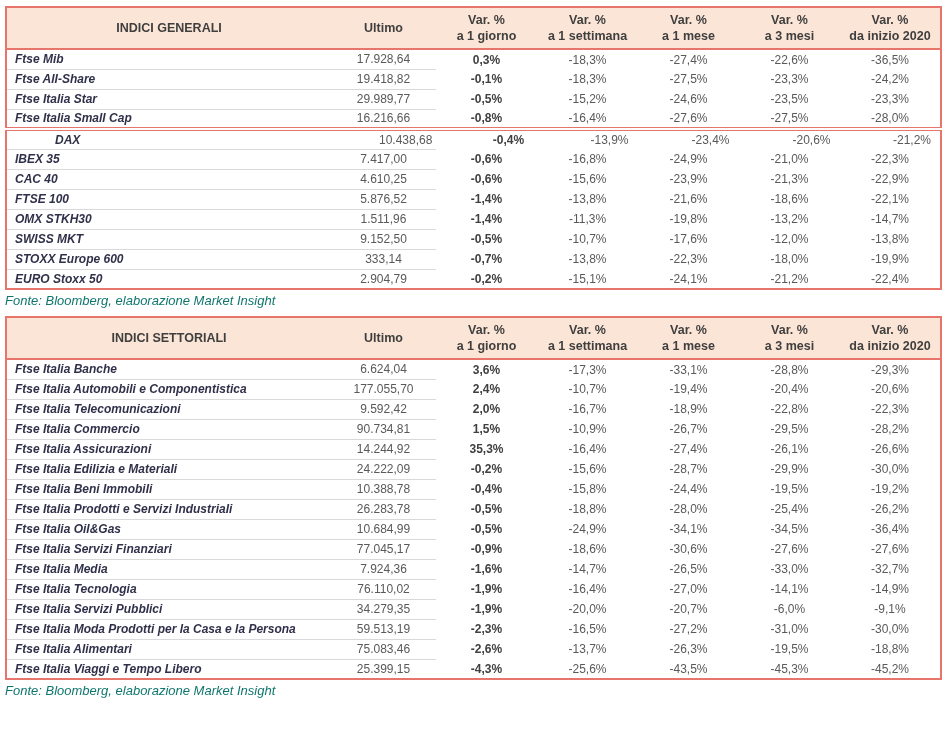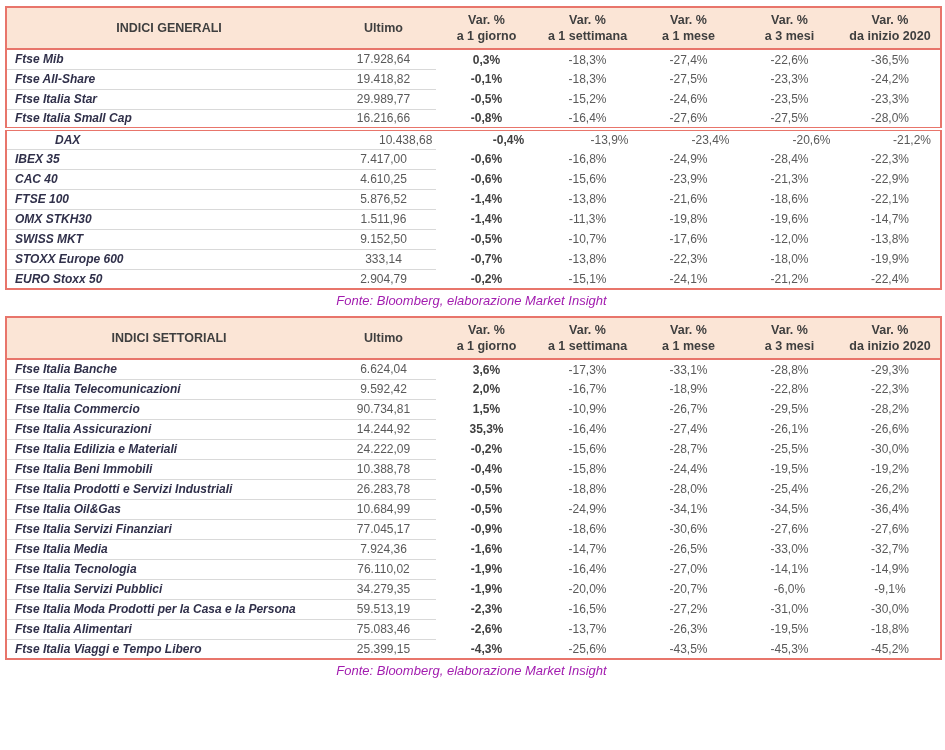--- a/index.html
+++ b/index.html
@@ -61,24 +61,24 @@
   tbody td.var.bold{
     font-weight:bold;
     color:var(--c-bold);
   }
   tbody tr.group-start td{
     border-top:4px double var(--c-border);
     padding-left:48px;
   }
   .fonte{
     width:935px;
-    text-align:center;
+    text-align:left;
     font-style:italic;
     font-size:13px;
-    color:#a21caf;
+    color:#0f766e;
     padding:3px 2px 8px 0;
   }
 </style>
 </head>
 <body>
 
 <div class="page">
 
   <div class="table-block">
     <table>
@@ -162,21 +162,21 @@
             <td class="var">-23,4%</td>
             <td class="var">-20,6%</td>
             <td class="var">-21,2%</td>
           </tr>
           <tr>
             <td class="name">IBEX 35</td>
             <td class="ultimo">7.417,00</td>
             <td class="var bold">-0,6%</td>
             <td class="var">-16,8%</td>
             <td class="var">-24,9%</td>
-            <td class="var">-28,4%</td>
+            <td class="var">-21,0%</td>
             <td class="var">-22,3%</td>
           </tr>
           <tr>
             <td class="name">CAC 40</td>
             <td class="ultimo">4.610,25</td>
             <td class="var bold">-0,6%</td>
             <td class="var">-15,6%</td>
             <td class="var">-23,9%</td>
             <td class="var">-21,3%</td>
             <td class="var">-22,9%</td>
@@ -189,21 +189,21 @@
             <td class="var">-21,6%</td>
             <td class="var">-18,6%</td>
             <td class="var">-22,1%</td>
           </tr>
           <tr>
             <td class="name">OMX STKH30</td>
             <td class="ultimo">1.511,96</td>
             <td class="var bold">-1,4%</td>
             <td class="var">-11,3%</td>
             <td class="var">-19,8%</td>
-            <td class="var">-19,6%</td>
+            <td class="var">-13,2%</td>
             <td class="var">-14,7%</td>
           </tr>
           <tr>
             <td class="name">SWISS MKT</td>
             <td class="ultimo">9.152,50</td>
             <td class="var bold">-0,5%</td>
             <td class="var">-10,7%</td>
             <td class="var">-17,6%</td>
             <td class="var">-12,0%</td>
             <td class="var">-13,8%</td>
@@ -272,20 +272,29 @@
           <tr>
             <td class="name">Ftse Italia Banche</td>
             <td class="ultimo">6.624,04</td>
             <td class="var bold">3,6%</td>
             <td class="var">-17,3%</td>
             <td class="var">-33,1%</td>
             <td class="var">-28,8%</td>
             <td class="var">-29,3%</td>
           </tr>
           <tr>
+            <td class="name">Ftse Italia Automobili e Componentistica</td>
+            <td class="ultimo">177.055,70</td>
+            <td class="var bold">2,4%</td>
+            <td class="var">-10,7%</td>
+            <td class="var">-19,4%</td>
+            <td class="var">-20,4%</td>
+            <td class="var">-20,6%</td>
+          </tr>
+          <tr>
             <td class="name">Ftse Italia Telecomunicazioni</td>
             <td class="ultimo">9.592,42</td>
             <td class="var bold">2,0%</td>
             <td class="var">-16,7%</td>
             <td class="var">-18,9%</td>
             <td class="var">-22,8%</td>
             <td class="var">-22,3%</td>
           </tr>
           <tr>
             <td class="name">Ftse Italia Commercio</td>
@@ -304,21 +313,21 @@
             <td class="var">-27,4%</td>
             <td class="var">-26,1%</td>
             <td class="var">-26,6%</td>
           </tr>
           <tr>
             <td class="name">Ftse Italia Edilizia e Materiali</td>
             <td class="ultimo">24.222,09</td>
             <td class="var bold">-0,2%</td>
             <td class="var">-15,6%</td>
             <td class="var">-28,7%</td>
-            <td class="var">-25,5%</td>
+            <td class="var">-29,9%</td>
             <td class="var">-30,0%</td>
           </tr>
           <tr>
             <td class="name">Ftse Italia Beni Immobili</td>
             <td class="ultimo">10.388,78</td>
             <td class="var bold">-0,4%</td>
             <td class="var">-15,8%</td>
             <td class="var">-24,4%</td>
             <td class="var">-19,5%</td>
             <td class="var">-19,2%</td>

